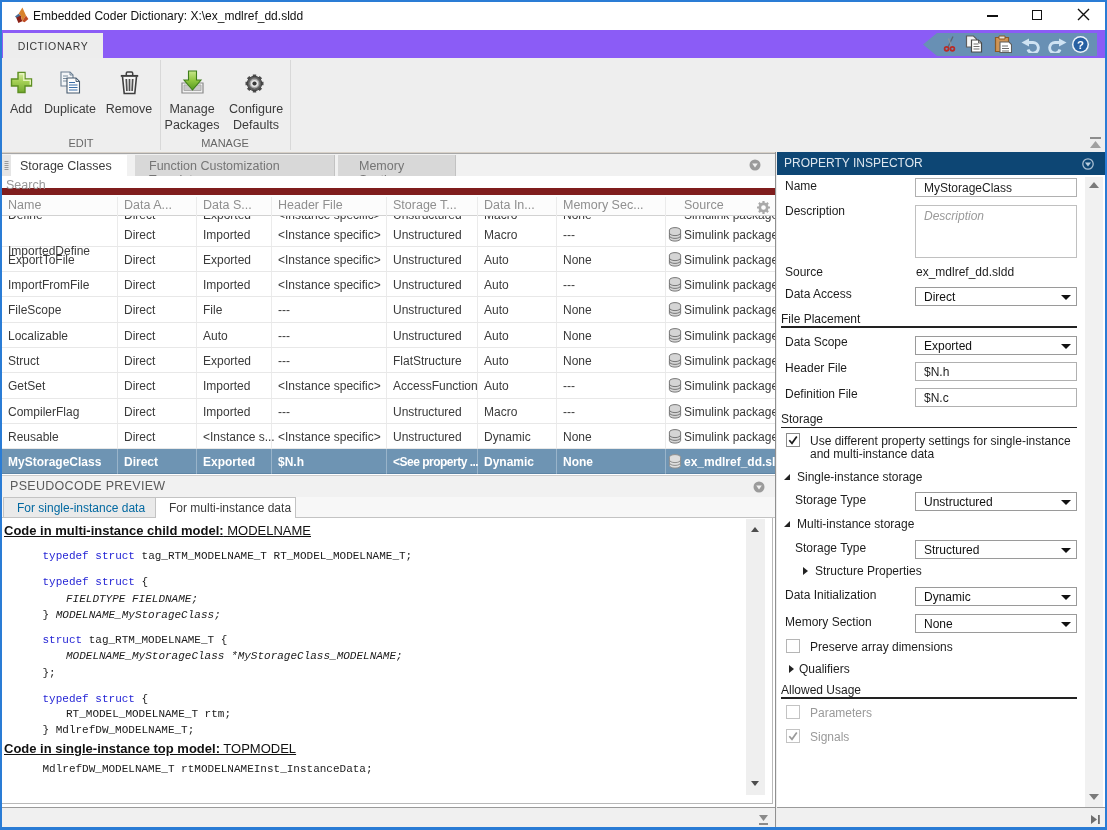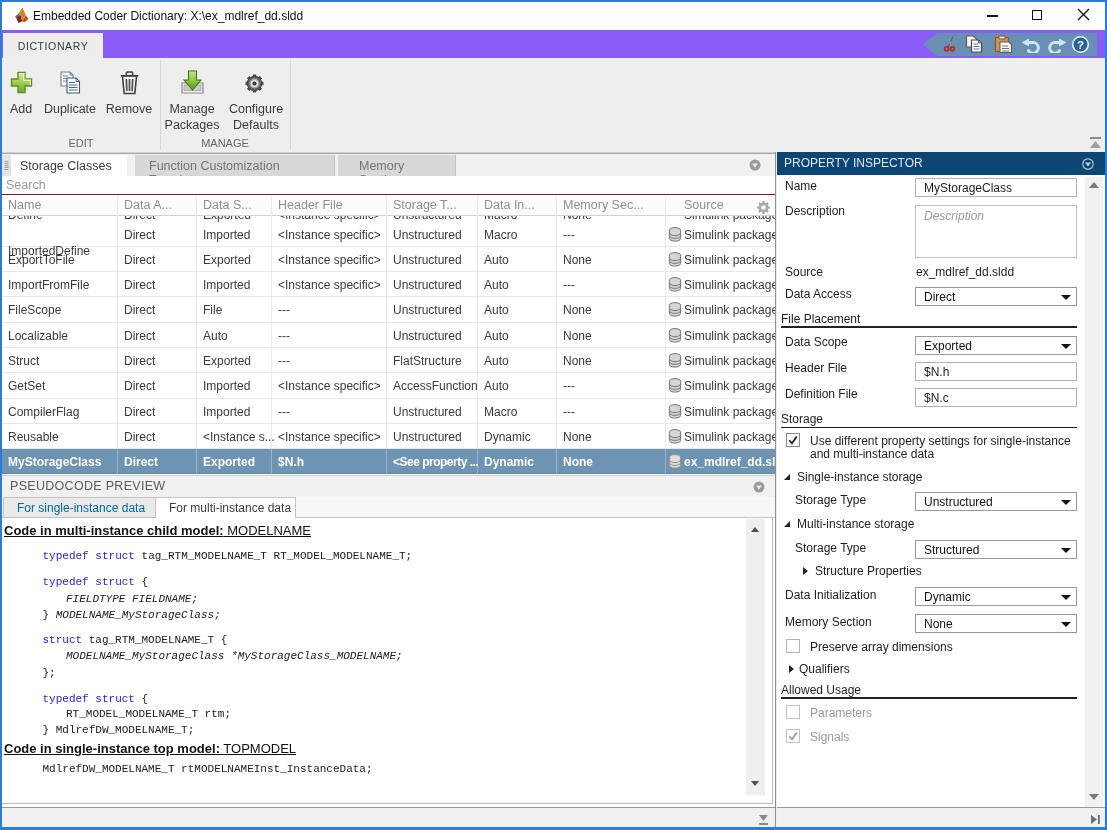--- a/index.html
+++ b/index.html
@@ -24,21 +24,21 @@
 
 #leftpanel { position:absolute; left:2px; top:153px; width:773px; height:675px; background:#fff; }
 
 #tabstrip { position:absolute; left:0; top:0; width:773px; height:23px; background:#f1f1f1; border-top:1px solid #a6a6a6; }
 #handle { position:absolute; left:0; top:1px; width:9px; height:22px; background:#e5e5e5; }
 .ltab { position:absolute; top:1px; height:22px; font-size:12.5px; }
 .ltab.on { background:#fff; color:#3c3c3c; }
 .ltab.off { background:#d8d8d8; color:#757575; border-right:1px solid #c2c2c2; }
 .ltab span { display:block; margin-top:4px; }
 
-#search { position:absolute; left:0; top:23px; width:776px; height:18.5px; background:#fff; border-bottom:1px solid #7f1d1d; }
+#search { position:absolute; left:0; top:23px; width:776px; height:18.5px; background:#fff; border-bottom:7px solid #7f1d1d; }
 #thead { position:absolute; left:0; top:41.5px; width:773px; height:21px; background:#fcfcfc; border-bottom:1px solid #d2d2d2; }
 .hc { position:absolute; top:3px; font-size:12.5px; color:#8f8f8f; white-space:nowrap; }
 .row { position:absolute; left:0; width:773px; height:25.3px; border-bottom:1px solid #e8e8e8; }
 .cell { position:absolute; top:6px; font-size:12px; color:#3a3a3a; white-space:nowrap; }
 .selrow { background:#6e94b3; }
 .selrow .cell { color:#fff; font-weight:bold; }
 .vline { position:absolute; width:1px; background:#ebebeb; }
 
 #pcbar { position:absolute; left:0; top:321.5px; width:773px; height:22px; background:#f1f1f1; border-top:1px solid #cdcdcd; }
 #pctabs { position:absolute; left:0; top:343.5px; width:773px; height:21px; background:#f7f7f7; }

